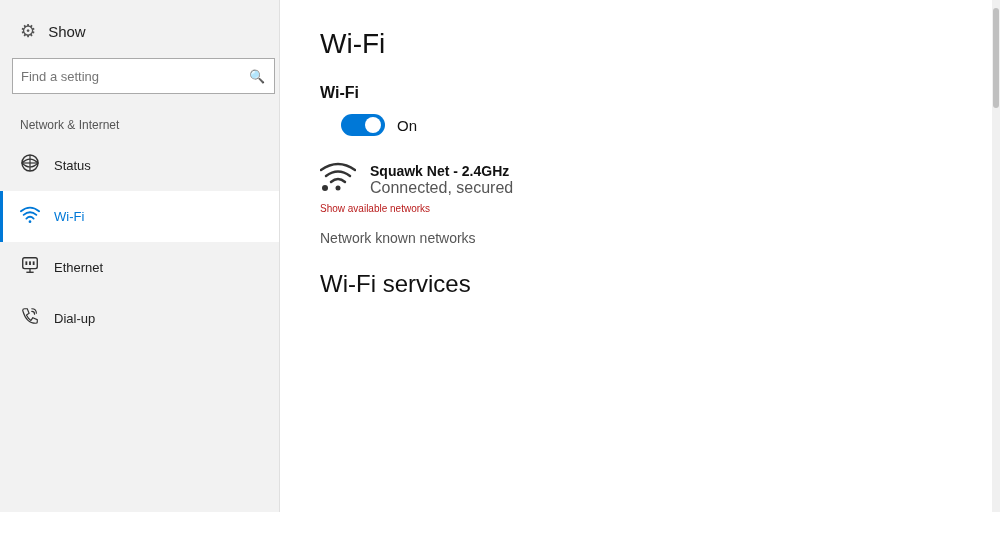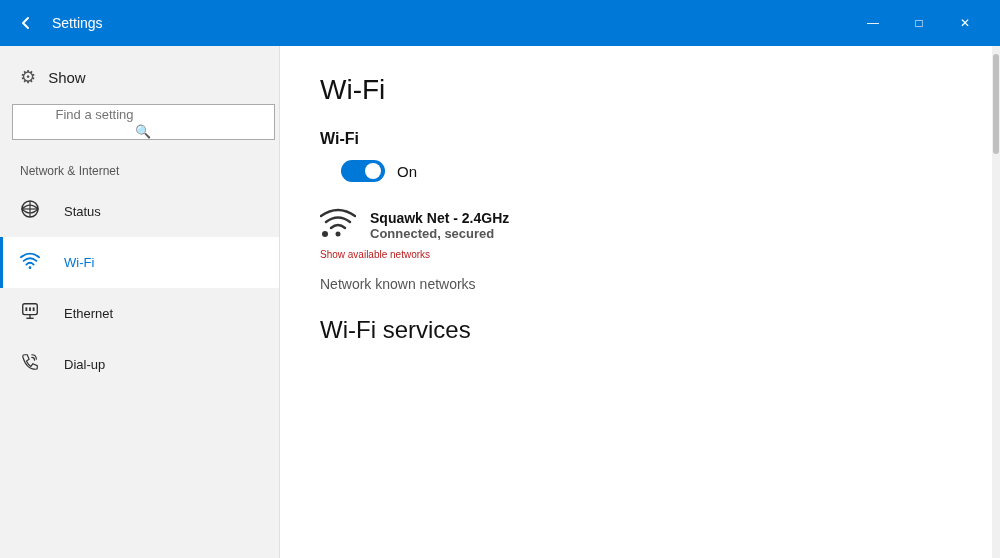--- a/index.html
+++ b/index.html
@@ -46,38 +46,37 @@
       cursor: pointer;
     }
 
     .search-box {
       margin: 0 4px 16px 12px;
       display: flex; align-items: center;
       border: 1px solid #aaa;
       background: #fff;
       height: 36px;
       padding: 0 8px;
-      flex-direction: column;
     }
     .search-box input {
       border: none; outline: none; background: transparent;
       font-size: 13px; color: #555; flex: 1;
       font-family: inherit;
     }
     .search-icon-glyph { font-size: 13px; color: #555; }
 
     .sidebar-section-label {
       padding: 8px 20px 8px 20px;
       font-size: 12px; color: #555; font-weight: 400;
       text-transform: none;
       letter-spacing: 0;
     }
 
     .sidebar-item {
-      display: flex; align-items: center; gap: 24px;
+      display: flex; align-items: center; gap: 14px;
       padding: 13px 16px 13px 20px;
       font-size: 13px; color: #222;
       cursor: pointer; position: relative;
     }
     .sidebar-item.active {
       background: #fff;
       color: #0078d7;
       border-left: 3px solid #0078d7;
       padding-left: 17px;
     }
@@ -122,21 +121,21 @@
     .network-entry {
       display: flex; align-items: center; gap: 14px; margin-bottom: 4px;
     }
     .wifi-icon-large {
       font-size: 28px; color: #333;
     }
     .network-info .network-name {
       font-size: 14px; font-weight: 600; color: #111;
     }
     .network-info .network-status {
-      font-size: 13px; color: #555; font-weight: bold;
+      font-size: 16px; color: #555;
     }
 
     
     .content-link {
       color: #b91c1c; font-size: 10px; cursor: pointer; display: block;
       margin-bottom: 16px; text-decoration: none;
     }
 
     .manage-known {
       font-size: 14px; color: #555; margin-bottom: 24px; cursor: pointer;
@@ -147,33 +146,20 @@
       font-size: 24px; font-weight: 300; color: #111;
     }
 
     .outer-wrapper { position: relative; }
   </style>
 </head>
 <body>
 
 <div class="outer-wrapper">
 
-  <div class="titlebar">
-    <div class="titlebar-back">
-      <svg width="16" height="16" viewBox="0 0 16 16" fill="white">
-        <path d="M10 3L5 8l5 5" stroke="white" stroke-width="2" fill="none" stroke-linecap="round" stroke-linejoin="round"></path>
-      </svg>
-    </div>
-    <span class="titlebar-title">Settings</span>
-    <div class="titlebar-controls">
-      <div class="titlebar-btn">—</div>
-      <div class="titlebar-btn">□</div>
-      <div class="titlebar-btn close">✕</div>
-    </div>
-  </div>
 
   <div class="main">
 
     <div class="sidebar">
 
       <div class="sidebar-home">
         <span style="font-size:18px; color:#555;">⚙</span>
         <span>Show</span>
       </div>
 

